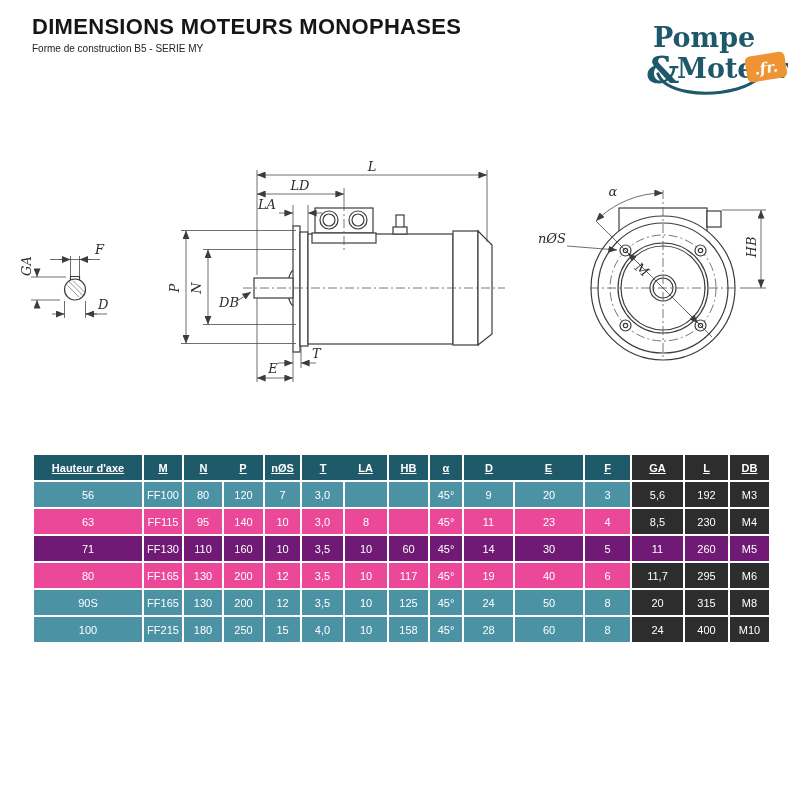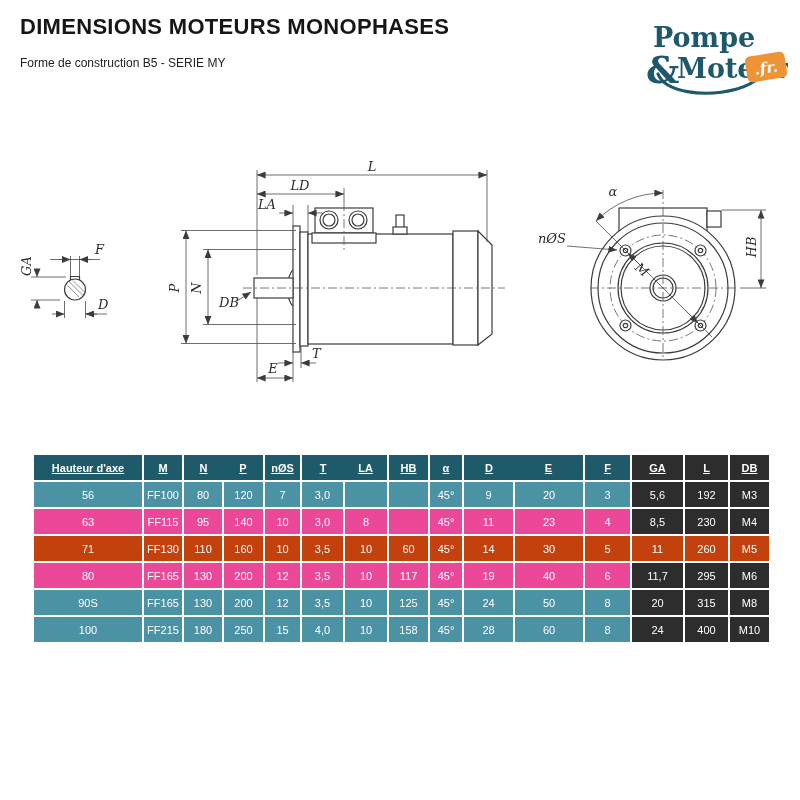--- a/index.html
+++ b/index.html
@@ -1,22 +1,22 @@
 <!DOCTYPE html>
 <html><head>
 <meta charset="utf-8">
 <style>
   html,body{margin:0;padding:0;background:#fff;}
   .page{position:relative;width:800px;height:800px;background:#fff;overflow:hidden;
         font-family:"Liberation Sans",sans-serif;}
   
-  .title-block{position:absolute;left:20px;top:14px;}
+  .title-block{position:absolute;left:32px;top:14px;}
   .title-block h1{margin:0;font-size:22px;font-weight:700;letter-spacing:.3px;color:#161616;
                   font-family:"Liberation Sans",sans-serif;}
-  .title-block .subtitle{margin-top:16px;font-size:12px;color:#222;}
+  .title-block .subtitle{margin-top:3px;font-size:10px;color:#222;}
   .logo{position:absolute;left:613px;top:10px;width:175px;height:85px;}
   
   .drawings{position:absolute;left:0;top:155px;width:800px;height:235px;}
   .ln{stroke:#3c3c3c;stroke-width:1.2;fill:none;}
   .fw{stroke:#3c3c3c;stroke-width:1.2;fill:#fff;}
   .thin{stroke:#4a4a4a;stroke-width:.8;fill:none;}
   .dim{stroke:#4a4a4a;stroke-width:.8;fill:none;}
   .cl{stroke:#555;stroke-width:.8;fill:none;stroke-dasharray:9 3 2 3;}
   .hatch{stroke:#666;stroke-width:.7;}
   .dlabel{font-family:"DejaVu Serif",serif;font-style:italic;font-size:13px;fill:#2b2b2b;}
@@ -24,21 +24,21 @@
   .dim-table{position:absolute;left:32px;top:453px;border-collapse:collapse;table-layout:fixed;width:737px;}
   .dim-table th,.dim-table td{border:2px solid #fff;height:25px;padding:0;text-align:center;
       vertical-align:middle;color:#fff;font-size:11px;font-family:"Liberation Sans",sans-serif;
       overflow:hidden;white-space:nowrap;}
   .dim-table th{background:#1f5a6b;font-weight:700;text-decoration:underline;}
   .dim-table th.dark{background:#2e2d2d;}
   .dim-table th.no-r{border-right:none;}
   .dim-table th.no-l{border-left:none;}
   .row-teal td{background:#4b92a5;}
   .row-gray td{background:#ec4899;}
-  .row-orange td{background:#c2410c;}
+  .row-orange td{background:#701a75;}
   .dim-table td.dark{background:#2e2d2d;}
 </style>
 </head>
 <body>
 
 <div class="page">
 
   <div class="title-block">
     <h1>DIMENSIONS MOTEURS MONOPHASES</h1>
     <div class="subtitle">Forme de construction B5 - SERIE MY</div>

